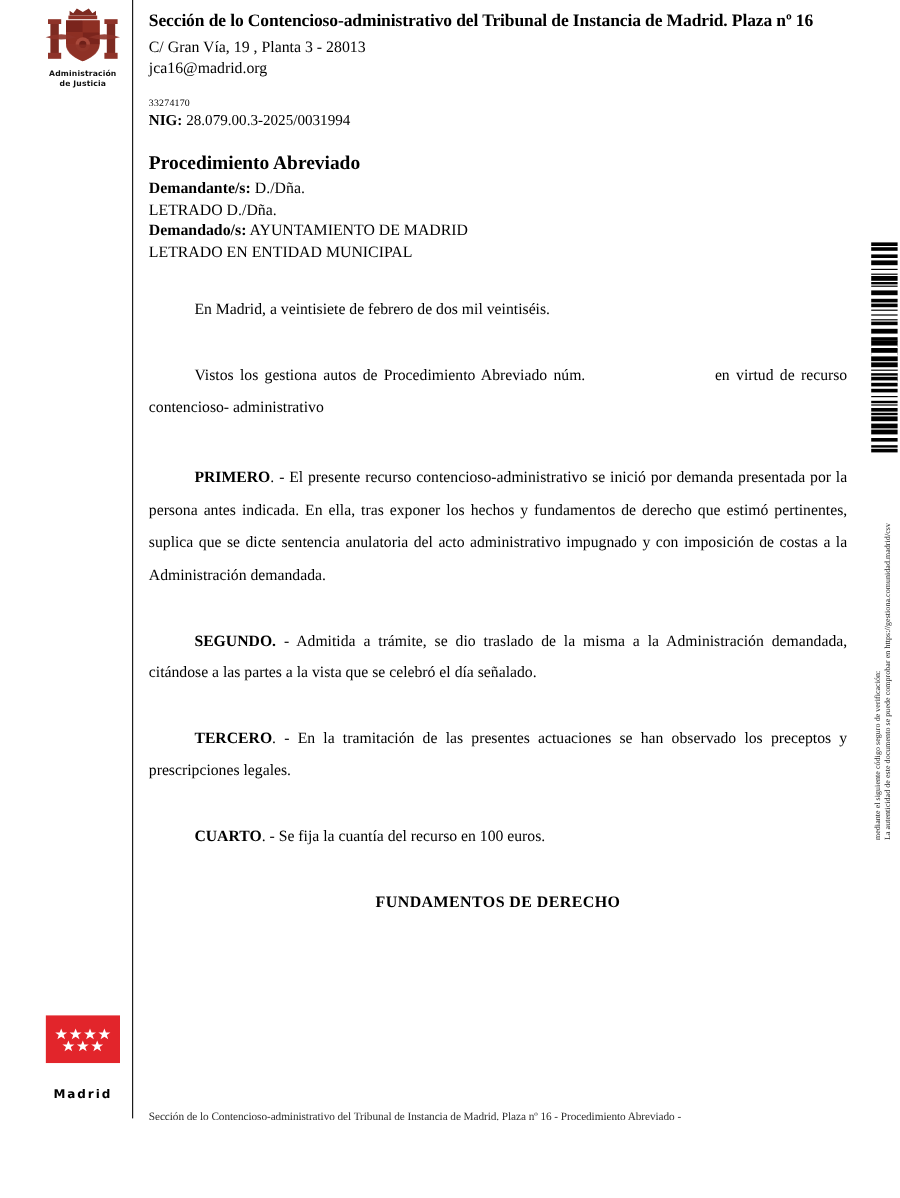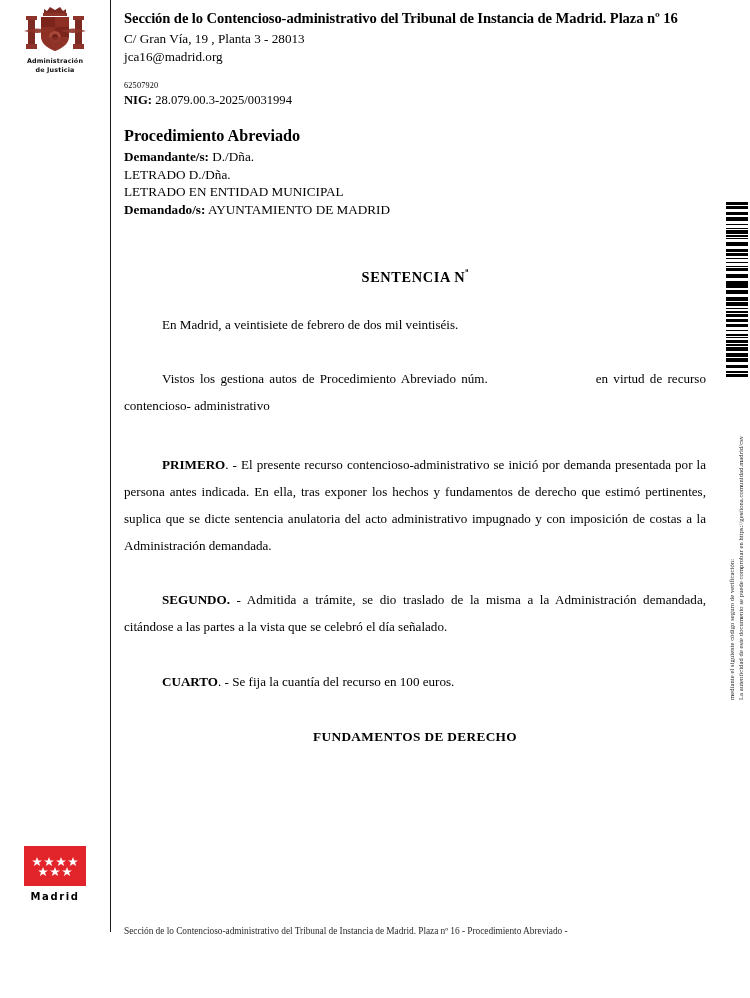--- a/index.html
+++ b/index.html
@@ -12,21 +12,21 @@
     height: 998px;
     position: relative;
     font-family: "Liberation Serif", "DejaVu Serif", serif;
     color: #000000;
     overflow: hidden;
   }
 
   
   .left-col {
     position: absolute;
-    left: 0;
+    left: 14px;
     top: 0;
     width: 110px;
     height: 746px;
   }
   .divider {
     position: absolute;
     left: 110px;
     top: 0;
     width: 1px;
     height: 932px;
@@ -64,21 +64,21 @@
     width: 62px;
     height: 40px;
     margin: 0 auto;
     display: block;
   }
   .madrid-label {
     font-family: "DejaVu Sans", "Liberation Sans", sans-serif;
     font-size: 10px;
     font-weight: bold;
     letter-spacing: 0.16em;
-    margin-top: 5px;
+    margin-top: 21px;
     color: #000;
   }
 
   
   .content {
     position: absolute;
     left: 124px;
     top: 0;
     width: 582px;
   }
@@ -273,49 +273,49 @@
 
 <div class="divider"></div>
 
 <div class="content">
 
   <div class="hdr-title">Sección de lo Contencioso-administrativo del Tribunal de Instancia de Madrid. Plaza nº 16</div>
   <div class="hdr-line first">C/ Gran Vía, 19 , Planta 3 - 28013</div>
   <div class="hdr-line">jca16@madrid.org</div>
 
   <div class="block-case">
-    <div class="tiny-num">62507920</div>
+    <div class="tiny-num">33274170</div>
     <div class="nig">
       <b>NIG:</b>
       <span>28.079.00.3-2025/0031994</span>
     </div>
     <div class="proc">Procedimiento Abreviado</div>
     <div class="party">
       <b>Demandante/s:</b>
       <span>D./Dña.</span>
     </div>
     <div class="party">LETRADO D./Dña.</div>
-    <div class="party">LETRADO EN ENTIDAD MUNICIPAL</div>
     <div class="party">
       <b>Demandado/s:</b>
       <span>AYUNTAMIENTO DE MADRID</span>
     </div>
+    <div class="party">LETRADO EN ENTIDAD MUNICIPAL</div>
   </div>
 
-  <div class="sentencia"><span>SENTENCIA N</span><sup>ª</sup></div>
 
   <div class="para p-date">En Madrid, a veintisiete de febrero de dos mil veintiséis.</div>
 
   <div class="para p-vistos indent"><span>Vistos los gestiona autos de Procedimiento Abreviado núm.</span><span class="gap-field"></span><span>en virtud de recurso contencioso- administrativo</span></div>
 
 
   <div class="para p-primero indent"><b>PRIMERO</b><span>. - El presente recurso contencioso-administrativo se inició por demanda presentada por la persona antes indicada. En ella, tras exponer los hechos y fundamentos de derecho que estimó pertinentes, suplica que se dicte sentencia anulatoria del acto administrativo impugnado y con imposición de costas a la Administración demandada.</span></div>
 
   <div class="para p-segundo indent"><b>SEGUNDO.</b><span> - Admitida a trámite, se dio traslado de la misma a la Administración demandada, citándose a las partes a la vista que se celebró el día señalado.</span></div>
 
+  <div class="para p-tercero indent"><b>TERCERO</b><span>. - En la tramitación de las presentes actuaciones se han observado los preceptos y prescripciones legales.</span></div>
 
   <div class="para p-cuarto indent"><b>CUARTO</b><span>. - Se fija la cuantía del recurso en 100 euros.</span></div>
 
   <div class="heading-c heading-fund">FUNDAMENTOS DE DERECHO</div>
 </div>
 
 <div class="footer">Sección de lo Contencioso-administrativo del Tribunal de Instancia de Madrid. Plaza nº 16 - Procedimiento Abreviado -</div>
 
 <div class="right-col">
   <div class="barcode" id="bc1">

